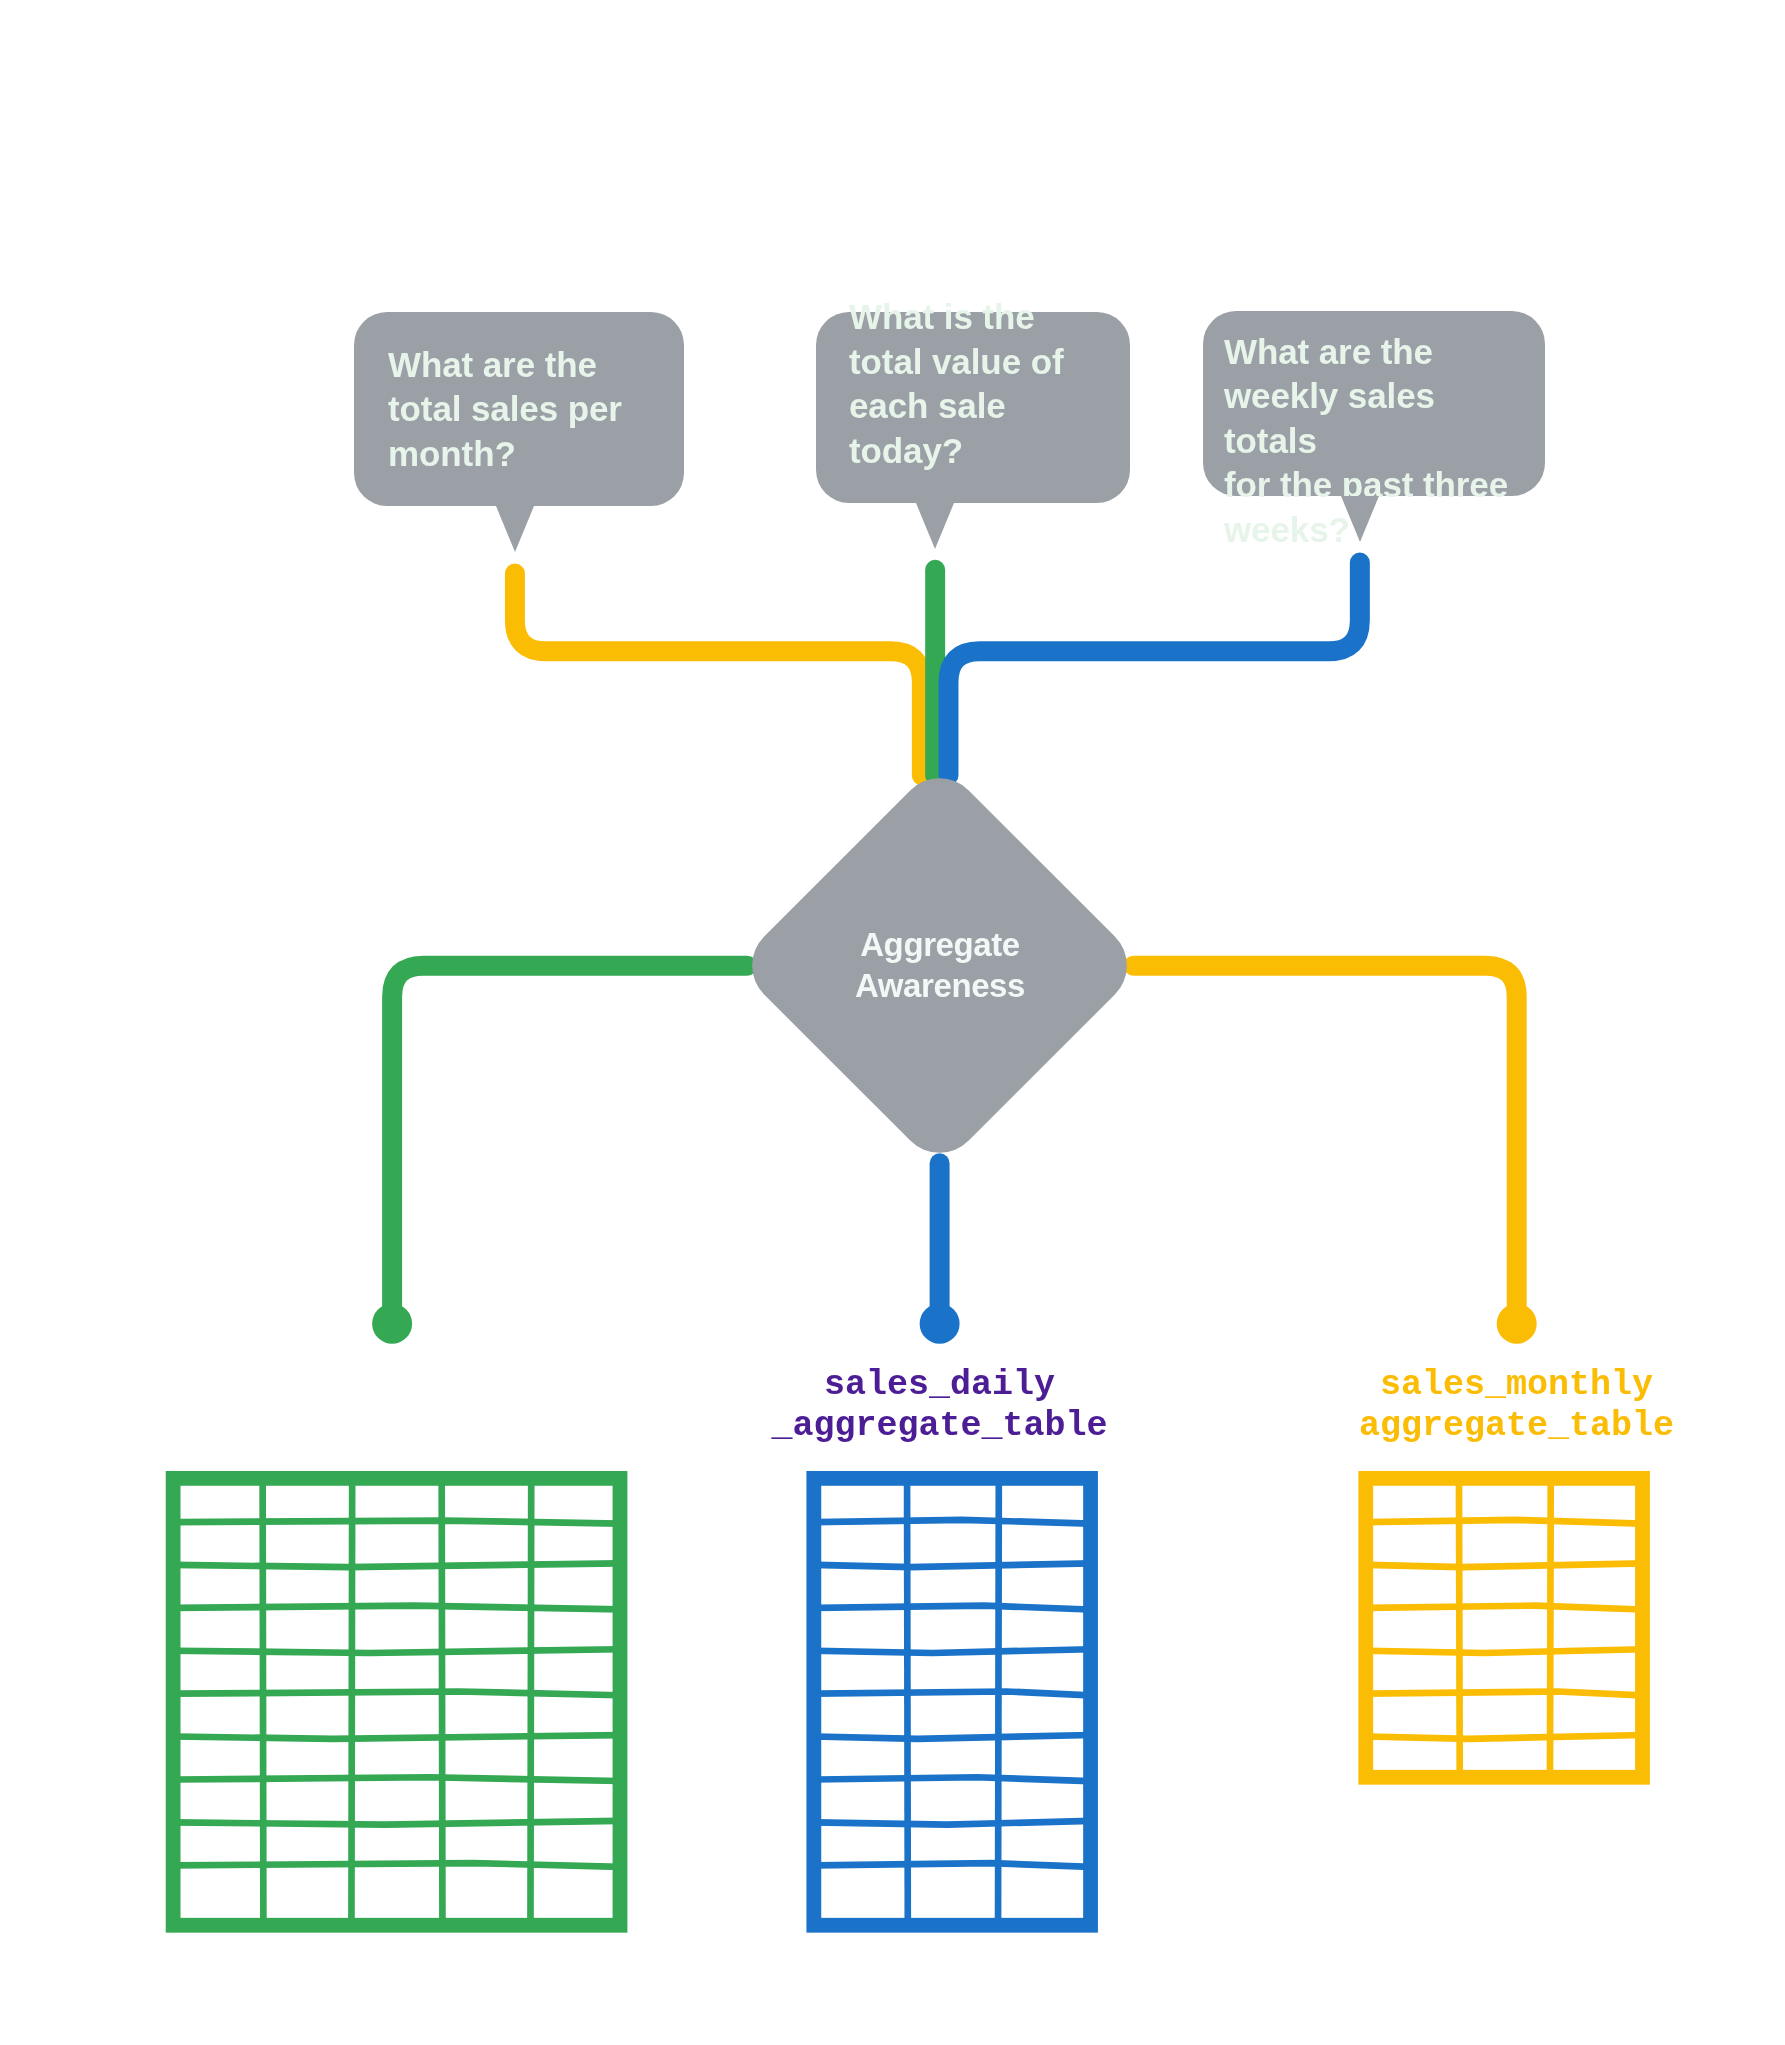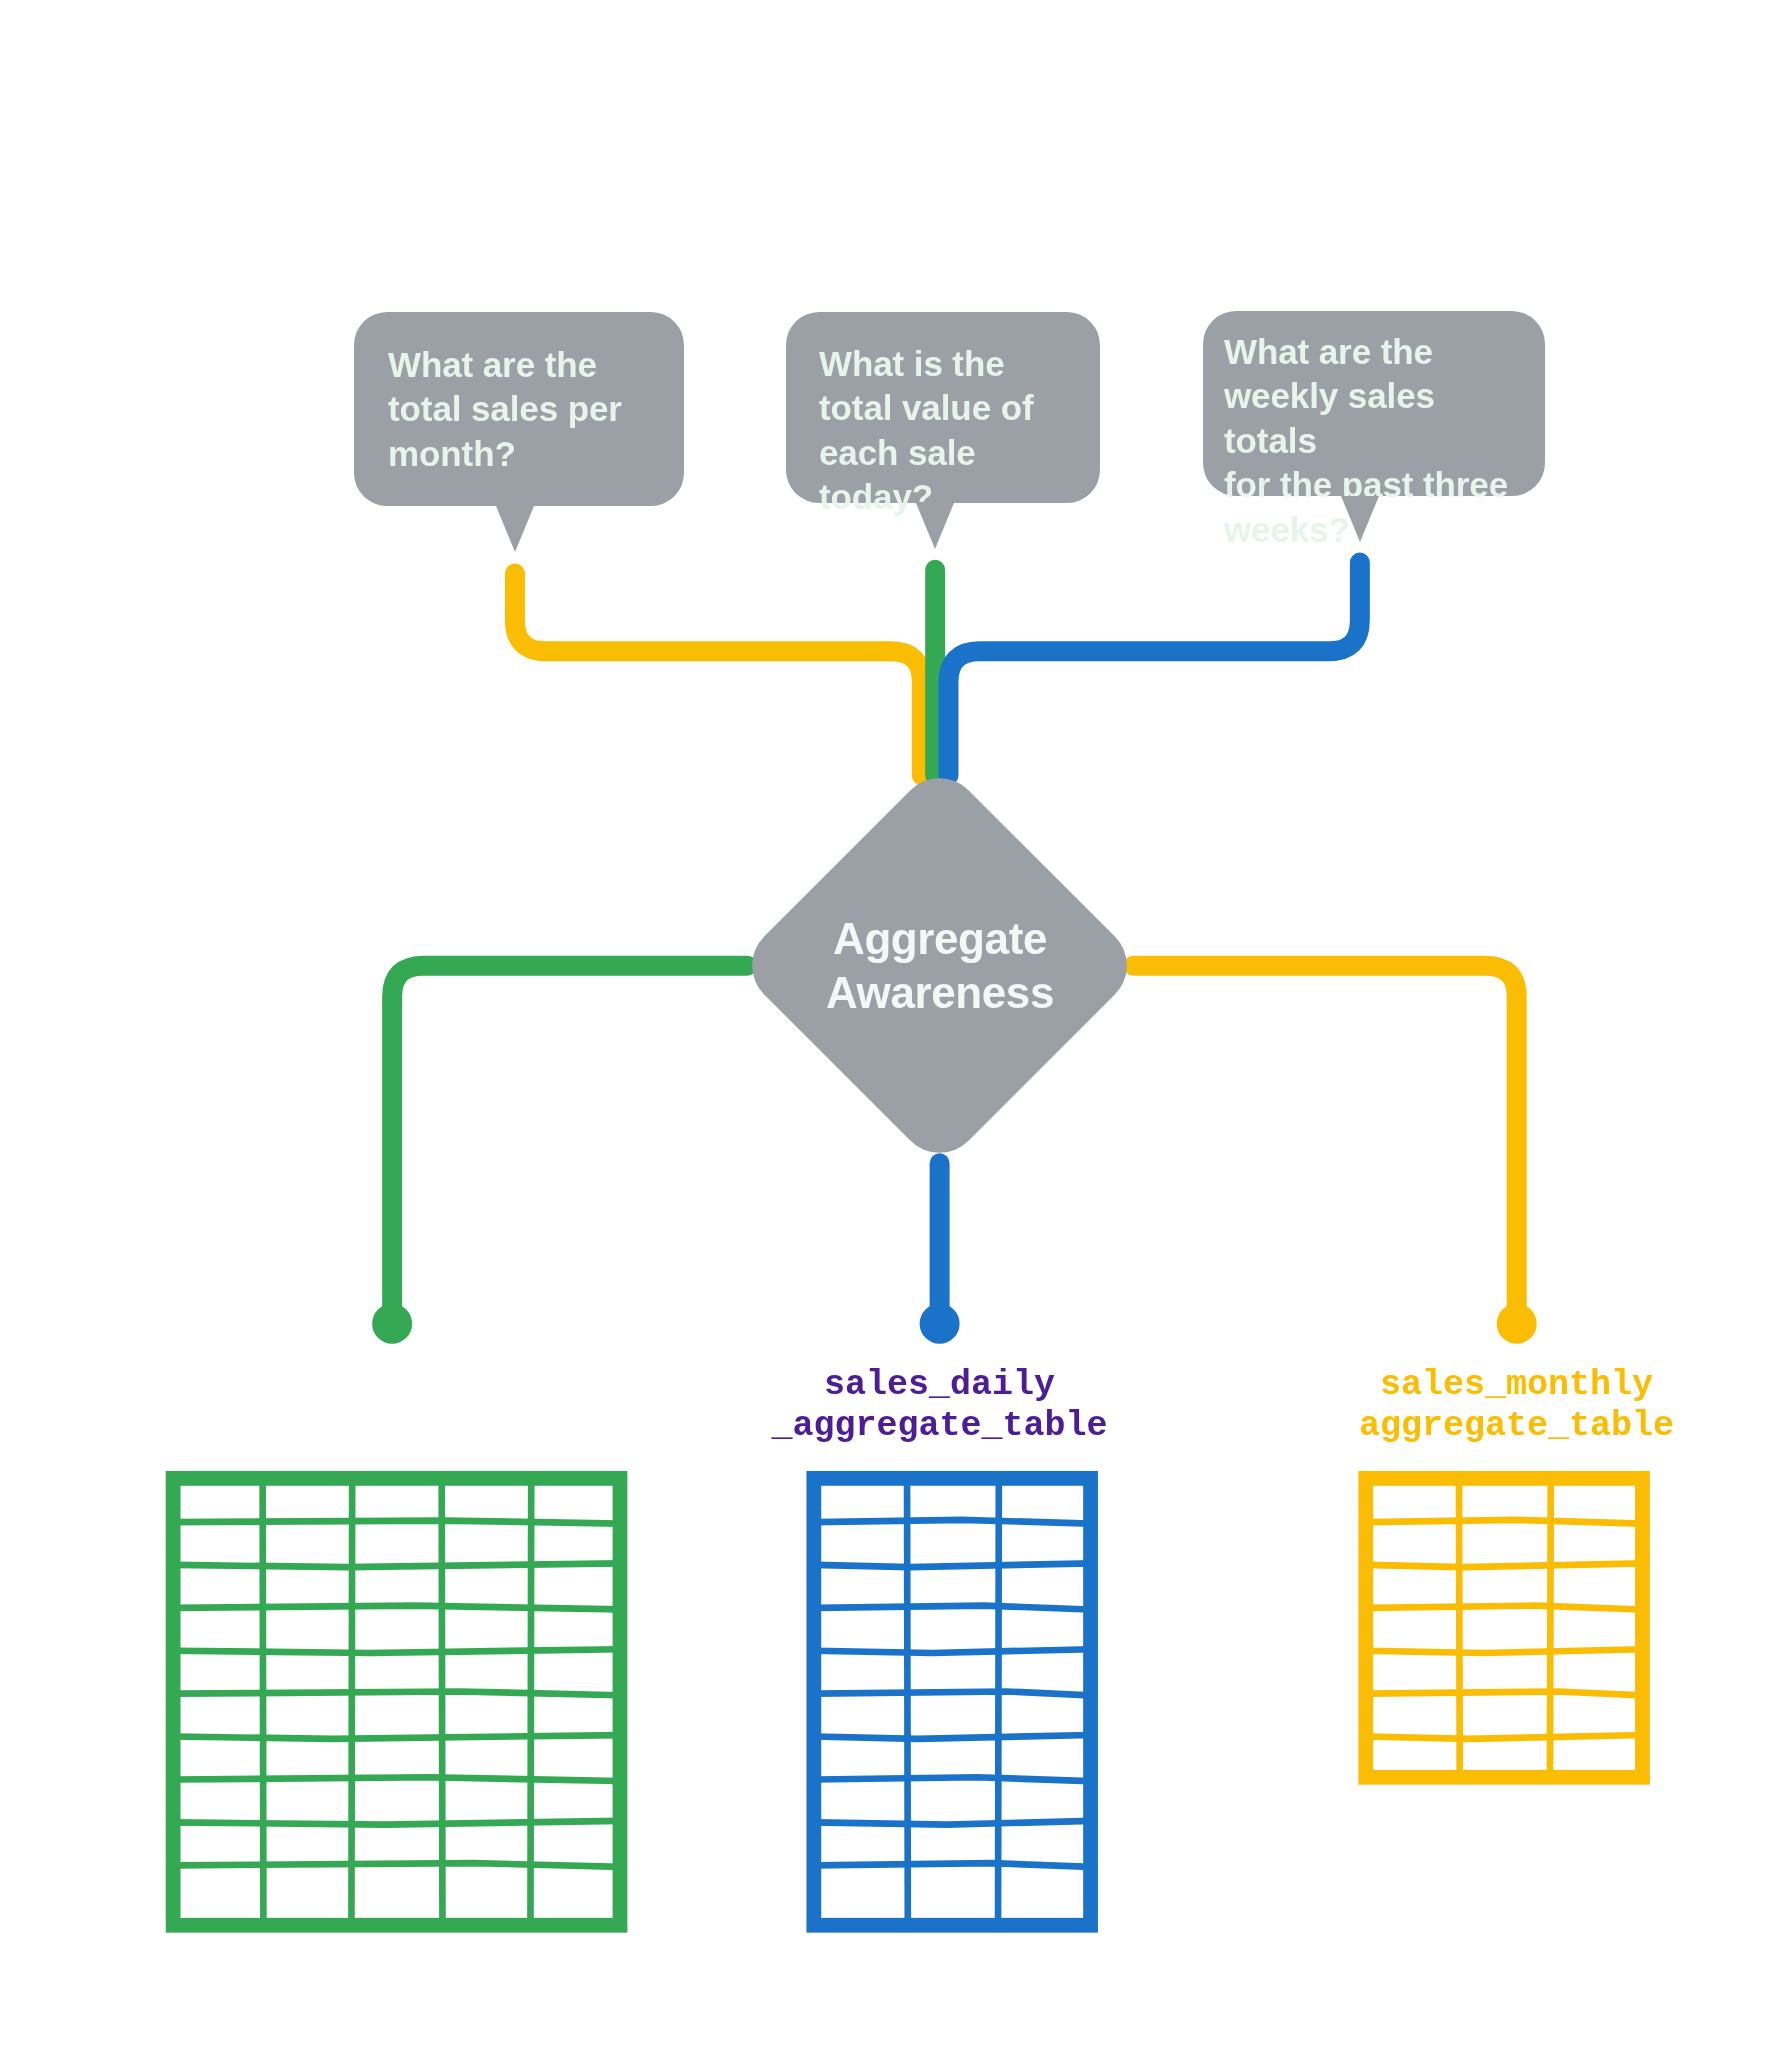--- a/index.html
+++ b/index.html
@@ -67,21 +67,21 @@
   }
   .diamond-label {
     position: absolute;
     inset: 0;
     display: flex;
     align-items: center;
     justify-content: center;
     text-align: center;
     font-family: "Liberation Sans", sans-serif;
     font-weight: bold;
-    font-size: 44px;
+    font-size: 33px;
     line-height: 1.22;
     white-space: pre-line;
     letter-spacing: -0.4px;
   }
 
   
   .tbl-label {
     position: absolute;
     text-align: center;
     font-family: "Liberation Mono", monospace;
@@ -114,21 +114,21 @@
     <circle cx="2050" cy="1789" r="27" fill="#fbbc04"></circle>
   </svg>
 
   <div class="bubble" style="left:354px; top:312px; width:330px; height:194px; background:#9aa0a6; padding:31px 34px;">
     <div class="bubble-text" style="color:#e6f4ea;">What are the
 total sales per
 month?</div>
   </div>
   <div class="bubble-tail" style="left:496px; top:506px; border-top:46px solid #9aa0a6;"></div>
 
-  <div class="bubble" style="left:786px; top:312px; width:314px; height:191px; background:#9aa0a6; padding:30px 33px;">
+  <div class="bubble" style="left:816px; top:312px; width:314px; height:191px; background:#9aa0a6; padding:30px 33px;align-items:flex-end;">
     <div class="bubble-text" style="color:#e6f4ea;">What is the
 total value of
 each sale today?</div>
   </div>
   <div class="bubble-tail" style="left:916px; top:503px; border-top:46px solid #9aa0a6;"></div>
 
   <div class="bubble" style="left:1203px; top:311px; width:342px; height:185px; background:#9aa0a6; padding:19px 21px;">
     <div class="bubble-text" style="color:#e6f4ea;">What are the
 weekly sales totals
 for the past three

